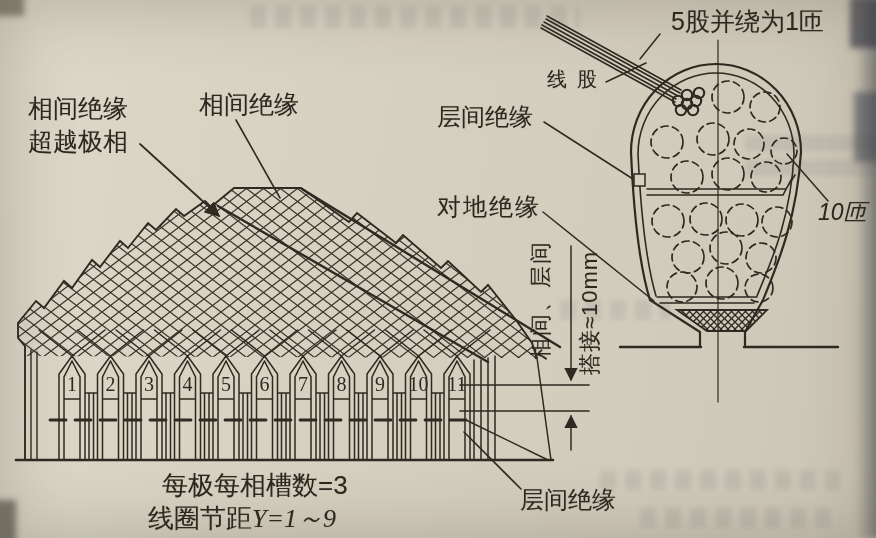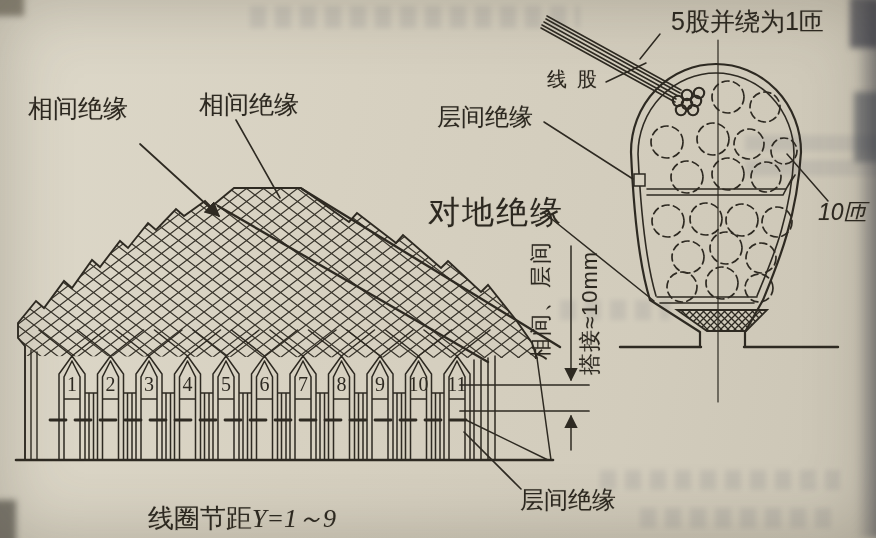--- a/index.html
+++ b/index.html
@@ -153,36 +153,38 @@
       <path d="M660,34 L640,59" stroke-width="1.5"></path>
       <path d="M606,82 L646,63" stroke-width="1.5"></path>
       <path d="M544,122 L633,179" stroke-width="1.5"></path>
       <path d="M543,212 L654,301" stroke-width="1.5"></path>
       <path d="M828,201 L787,154" stroke-width="1.5"></path>
     </g>
   </svg>
 
   <div class="lbl lbl-3line" style="left:28px;top:92px;">
     <div>相间绝缘</div>
+    <div>超越极相</div>
   </div>
 
   <div class="lbl" style="left:199px;top:88px;font-size:25px;">相间绝缘</div>
 
   <div class="lbl" style="left:655px;top:5px;font-size:25px;margin-left:16px;">5股并绕为1匝</div>
 
   <div class="lbl" style="left:547px;top:66px;font-size:20px;letter-spacing:10px;">线股</div>
 
   <div class="lbl" style="left:437px;top:101px;font-size:24px;">层间绝缘</div>
 
-  <div class="lbl" style="left:428px;top:191px;font-size:32px;letter-spacing:2px;text-align:right;">对地绝缘</div>
+  <div class="lbl" style="left:437px;top:191px;font-size:24px;letter-spacing:2px;text-align:right;">对地绝缘</div>
 
   <div class="lbl" style="left:818px;top:197px;font-size:23px;font-style:italic;">10匝</div>
 
   <div class="lbl rot" style="left:541px;top:300px;font-size:22px;letter-spacing:2px;">相间、层间</div>
   <div class="lbl rot" style="left:590px;top:313px;font-size:22px;letter-spacing:1px;">搭接≈10mm</div>
 
+  <div class="lbl" style="left:162px;top:468px;font-size:26px;">每极每相槽数=3</div>
   <div class="lbl" style="left:148px;top:501px;font-size:26px;text-align:right;">
     <span>线圈节距</span><span class="formula-i">Y=1～9</span>
   </div>
 
   <div class="lbl" style="left:520px;top:484px;font-size:24px;">层间绝缘</div>
 
 </div>
 
 </body></html>

